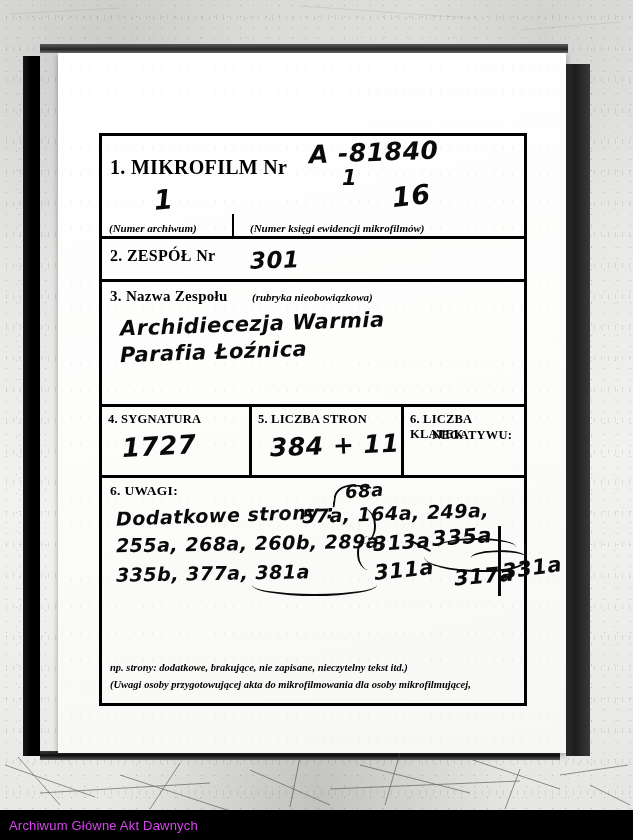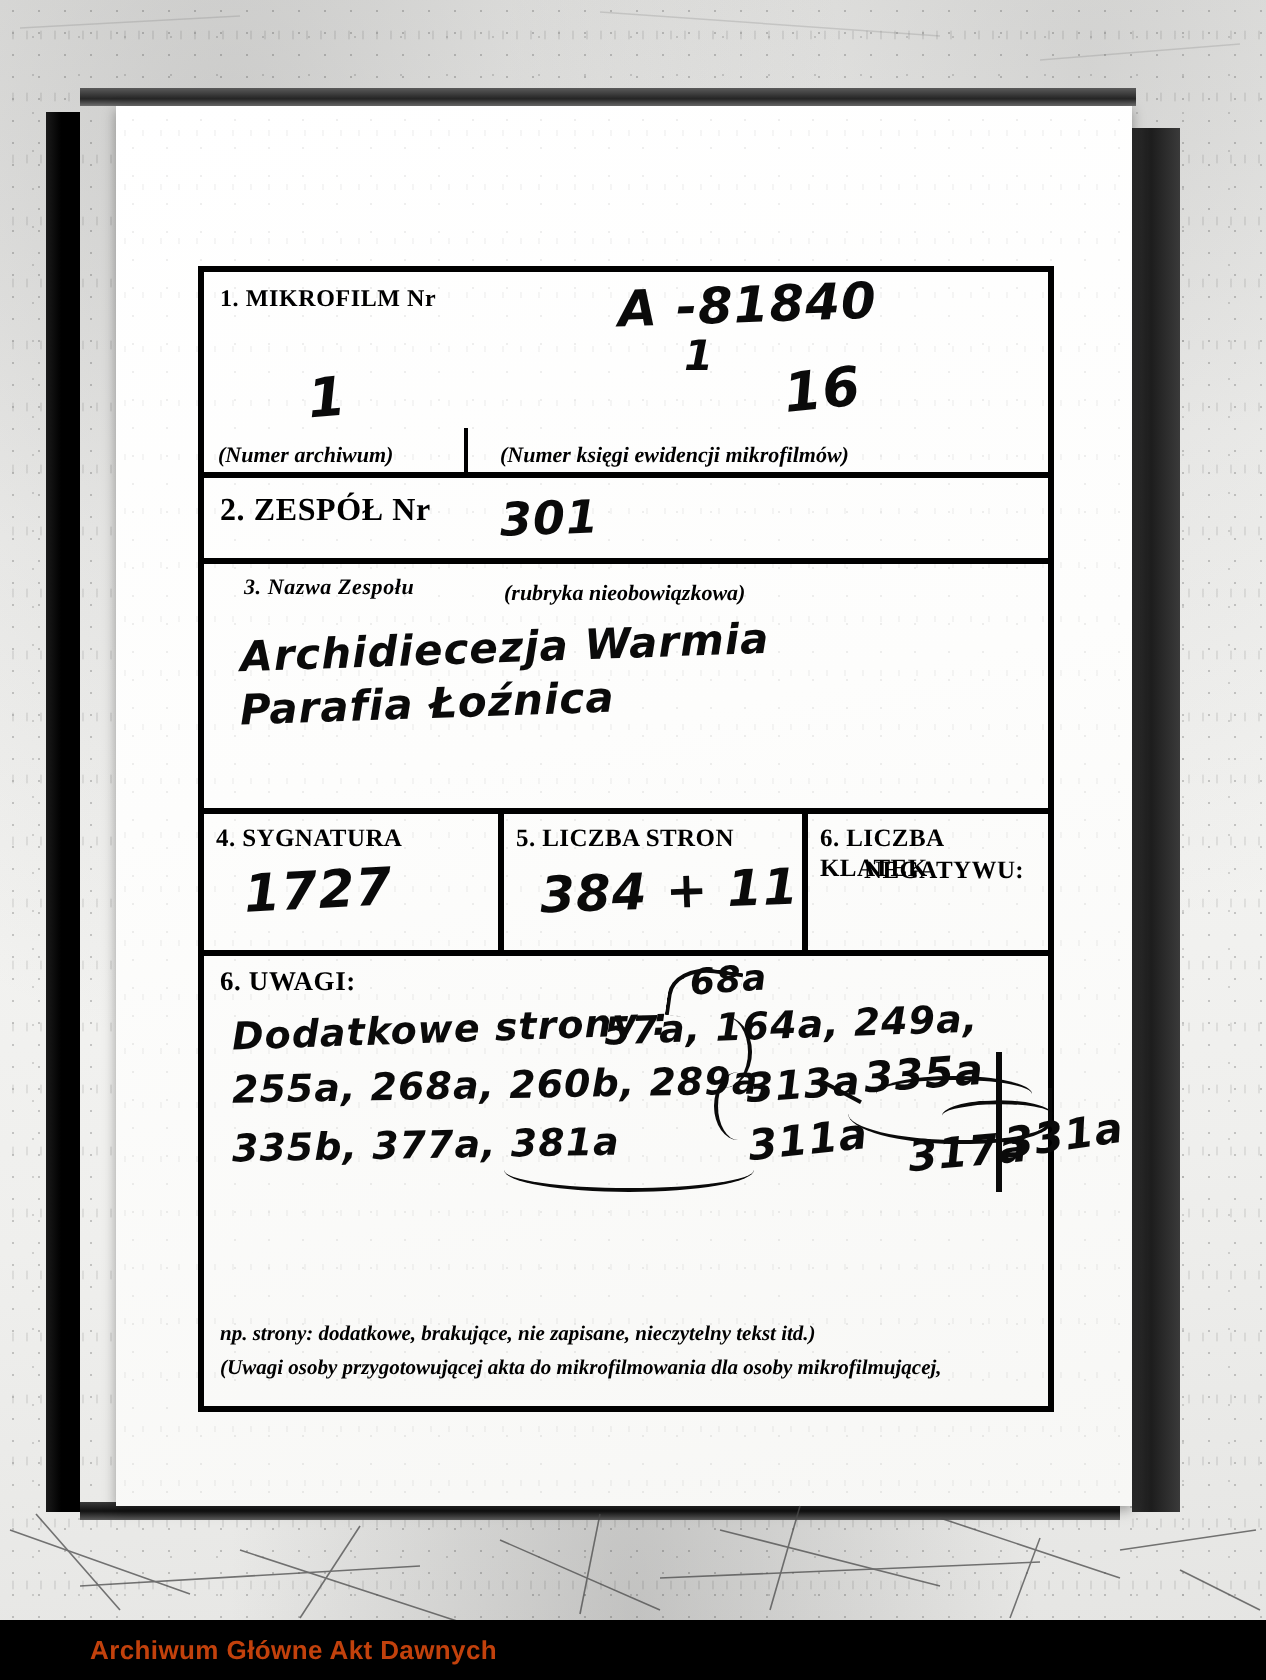--- a/index.html
+++ b/index.html
@@ -129,37 +129,37 @@
     font-family: "DejaVu Sans", sans-serif;
     font-style: italic;
     font-weight: 600;
     color: #0a0a0a;
     letter-spacing: .5px;
     white-space: nowrap;
   }
 
   
   .r1 { height: 100px; }
-  .r1 .lbl { position: absolute; left: 8px; top: 6px; font-size: 12px; }
+  .r1 .lbl { position: absolute; left: 8px; top: 20px; font-size: 20px; }
   .r1 .hw-nr     { position: absolute; left: 207px; top: 2px;  font-size: 25px; transform: rotate(-2deg); }
   .r1 .hw-one    { position: absolute; left: 240px; top: 30px; font-size: 21px; }
   .r1 .hw-arch   { position: absolute; left: 52px;  top: 48px; font-size: 27px; transform: rotate(-5deg); }
   .r1 .hw-ksiega { position: absolute; left: 290px; top: 44px; font-size: 27px; transform: rotate(-6deg); }
   .r1 .cap-left  { position: absolute; left: 7px;   bottom: 2px; }
   .r1 .cap-right { position: absolute; left: 148px; bottom: 2px; margin-top: 47px; }
   .r1 .divider   { position: absolute; left: 130px; bottom: 0px; width: 2px; height: 22px; background: #000; }
 
   
   .r2 { height: 40px; }
   .r2 .lbl    { position: absolute; left: 8px;  top: 8px; font-size: 16px; }
   .r2 .hw-val { position: absolute; left: 148px; top: 8px; font-size: 23px; transform: rotate(-2deg); }
 
   
   .r3 { height: 122px; }
-  .r3 .lbl      { position: absolute; left: 20px; top: 6px; font-size: 11px; font-style: italic; }
+  .r3 .lbl      { position: absolute; left: 8px; top: 6px; font-size: 15px; }
   .r3 .cap-inl  { position: absolute; left: 150px; top: 9px; }
   .r3 .hw-l1    { position: absolute; left: 18px; top: 30px; font-size: 21px; transform: rotate(-2deg); }
   .r3 .hw-l2    { position: absolute; left: 18px; top: 58px; font-size: 21px; transform: rotate(-2deg); }
 
   
   .r4 { height: 68px; display: flex; }
   .col { position: relative; border-right: 3px solid #000; height: 100%; padding-left: 16px; }
   .col:last-child { border-right: none; }
   .c1 { width: 131px; }
   .c2 { width: 133px; }
@@ -231,27 +231,26 @@
     bottom: 0;
     width: 633px;
     height: 30px;
     background: #000;
   }
   .watermark span {
     position: absolute;
     left: 9px;
     top: 50%;
     transform: translateY(-50%);
-    color: #c2410c;
+    color: #d946ef;
     font-family: "Liberation Sans", sans-serif;
-    font-weight: bold;
+    font-weight: normal;
     font-size: 13px;
     letter-spacing: .2px;
     white-space: nowrap;
-    margin-left: 36px;
   }
 </style>
 </head>
 <body>
 
 <div id="scan">
 
   <div class="backing"></div>
   <div class="grain"></div>
 

